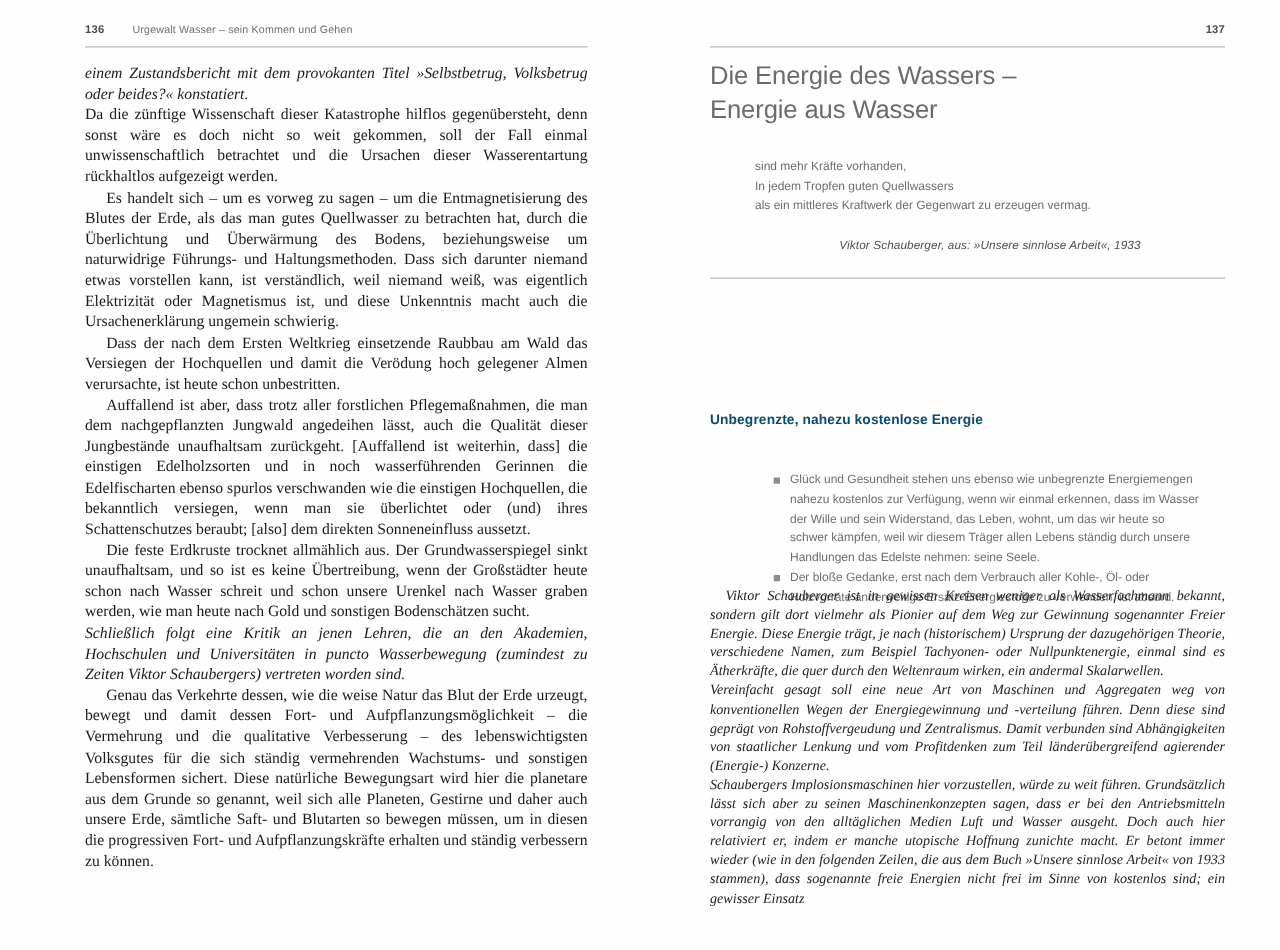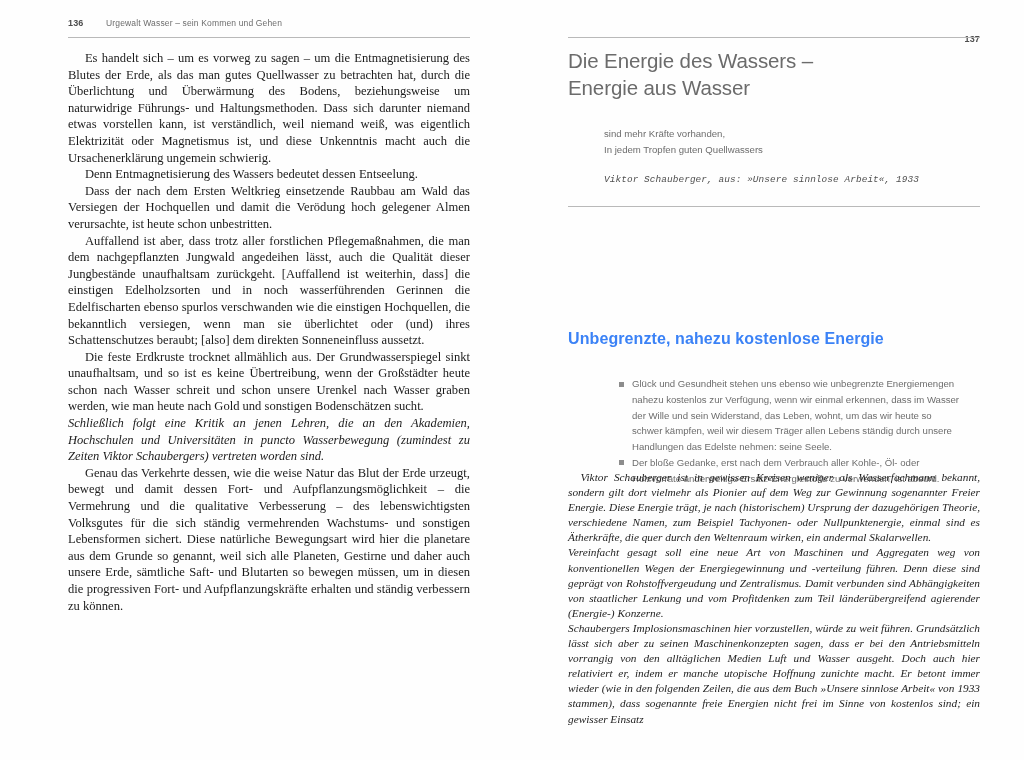--- a/index.html
+++ b/index.html
@@ -36,21 +36,21 @@
     top: 18px;
     height: 16px;
     font-family: Liberation Sans, sans-serif;
     font-size: 8.5px;
     color: #6d6d6d;
     letter-spacing: .15px;
     white-space: nowrap;
   }
   .runhead-left  { left: 68px; }
   .runhead-title { left: 106px; }
-  .runhead-right { right: 44px; text-align: right; margin-top: 16px; }
+  .runhead-right { right: 44px; text-align: right; }
   .folio {
     font-family: "Liberation Sans", sans-serif;
     font-size: 9px;
     color: #4d4d4d;
     font-weight: 600;
   }
   .rule-head {
     position: absolute;
     top: 37px;
     height: 1px;
@@ -103,41 +103,42 @@
     margin-top: 25px;
     margin-left: 36px;
     font-family: "Liberation Sans", sans-serif;
     font-size: 9.6px;
     line-height: 15.6px;
     color: #6d6d6d;
   }
   .epigraph-source {
     margin-top: 17px;
     margin-left: 36px;
-    font-family: Liberation Mono, monospace;
+    font-family: Liberation Sans, sans-serif;
     font-style: italic;
     font-size: 9.4px;
     color: #4f4f4f;
     letter-spacing: .1px;
+    text-align: center;
   }
   .rule-section {
     margin-top: 21px;
     height: 1px;
     background: #b9b9b9;
   }
   h2.subhead {
     margin: 0;
     position: absolute;
     top: 282px;
     left: 0;
     right: 0;
     font-family: "Liberation Sans", sans-serif;
     font-weight: 700;
-    font-size: 16px;
-    color: #3b82f6;
+    font-size: 11px;
+    color: #0c4a6e;
     letter-spacing: .1px;
   }
   ul.bullets {
     position: absolute;
     top: 312px;
     left: 34px;
     right: 0;
     margin: 16px;
     padding: 0;
     list-style: none;
@@ -186,25 +187,26 @@
   <div class="page page-left">
 
     <div class="runhead runhead-left folio">136</div>
 
     <div class="runhead runhead-title">Urgewalt Wasser – sein Kommen und Gehen</div>
 
     <div class="rule-head rule-head-left"></div>
 
     <div class="body-left">
 
-
+      <p class="bodytext italic">einem Zustandsbericht mit dem provokanten Titel »Selbstbetrug, Volksbetrug oder beides?« konstatiert.</p>
+
+      <p class="bodytext noindent gap-para">Da die zünftige Wissenschaft dieser Katastrophe hilflos gegenübersteht, denn sonst wäre es doch nicht so weit gekommen, soll der Fall einmal unwissenschaftlich betrachtet und die Ursachen dieser Wasserentartung rückhaltlos aufgezeigt werden.</p>
 
       <p class="bodytext">Es handelt sich – um es vorweg zu sagen – um die Entmagnetisierung des Blutes der Erde, als das man gutes Quellwasser zu betrachten hat, durch die Überlichtung und Überwärmung des Bodens, beziehungsweise um naturwidrige Führungs- und Haltungsmethoden. Dass sich darunter niemand etwas vorstellen kann, ist verständlich, weil niemand weiß, was eigentlich Elektrizität oder Magnetismus ist, und diese Unkenntnis macht auch die Ursachenerklärung ungemein schwierig.</p>
 
-      <p class="bodytext">Denn Entmagnetisierung des Wassers bedeutet dessen Entseelung.</p>
 
       <p class="bodytext">Dass der nach dem Ersten Weltkrieg einsetzende Raubbau am Wald das Versiegen der Hochquellen und damit die Verödung hoch gelegener Almen verursachte, ist heute schon unbestritten.</p>
 
       <p class="bodytext">Auffallend ist aber, dass trotz aller forstlichen Pflegemaßnahmen, die man dem nachgepflanzten Jungwald angedeihen lässt, auch die Qualität dieser Jungbestände unaufhaltsam zurückgeht. [Auffallend ist weiterhin, dass] die einstigen Edelholzsorten und in noch wasserführenden Gerinnen die Edelfischarten ebenso spurlos verschwanden wie die einstigen Hochquellen, die bekanntlich versiegen, wenn man sie überlichtet oder (und) ihres Schattenschutzes beraubt; [also] dem direkten Sonneneinfluss aussetzt.</p>
 
 
       <p class="bodytext">Die feste Erdkruste trocknet allmählich aus. Der Grundwasserspiegel sinkt unaufhaltsam, und so ist es keine Übertreibung, wenn der Großstädter heute schon nach Wasser schreit und schon unsere Urenkel nach Wasser graben werden, wie man heute nach Gold und sonstigen Bodenschätzen sucht.</p>
 
       <p class="bodytext italic gap-block">Schließlich folgt eine Kritik an jenen Lehren, die an den Akademien, Hochschulen und Universitäten in puncto Wasserbewegung (zumindest zu Zeiten Viktor Schaubergers) vertreten worden sind.</p>
 
@@ -223,20 +225,21 @@
     <div class="body-right">
 
       <h1 class="chapter-title">
         <span>Die Energie des Wassers –</span><br>
         <span>Energie aus Wasser</span>
       </h1>
 
       <div class="epigraph">
         <div>sind mehr Kräfte vorhanden,</div>
         <div>In jedem Tropfen guten Quellwassers</div>
+        <div>als ein mittleres Kraftwerk der Gegenwart zu erzeugen vermag.</div>
       </div>
 
       <div class="epigraph-source">Viktor Schauberger, aus: »Unsere sinnlose Arbeit«, 1933</div>
 
       <div class="rule-section"></div>
 
       <h2 class="subhead">Unbegrenzte, nahezu kostenlose Energie</h2>
 
       <ul class="bullets">
         <li>

